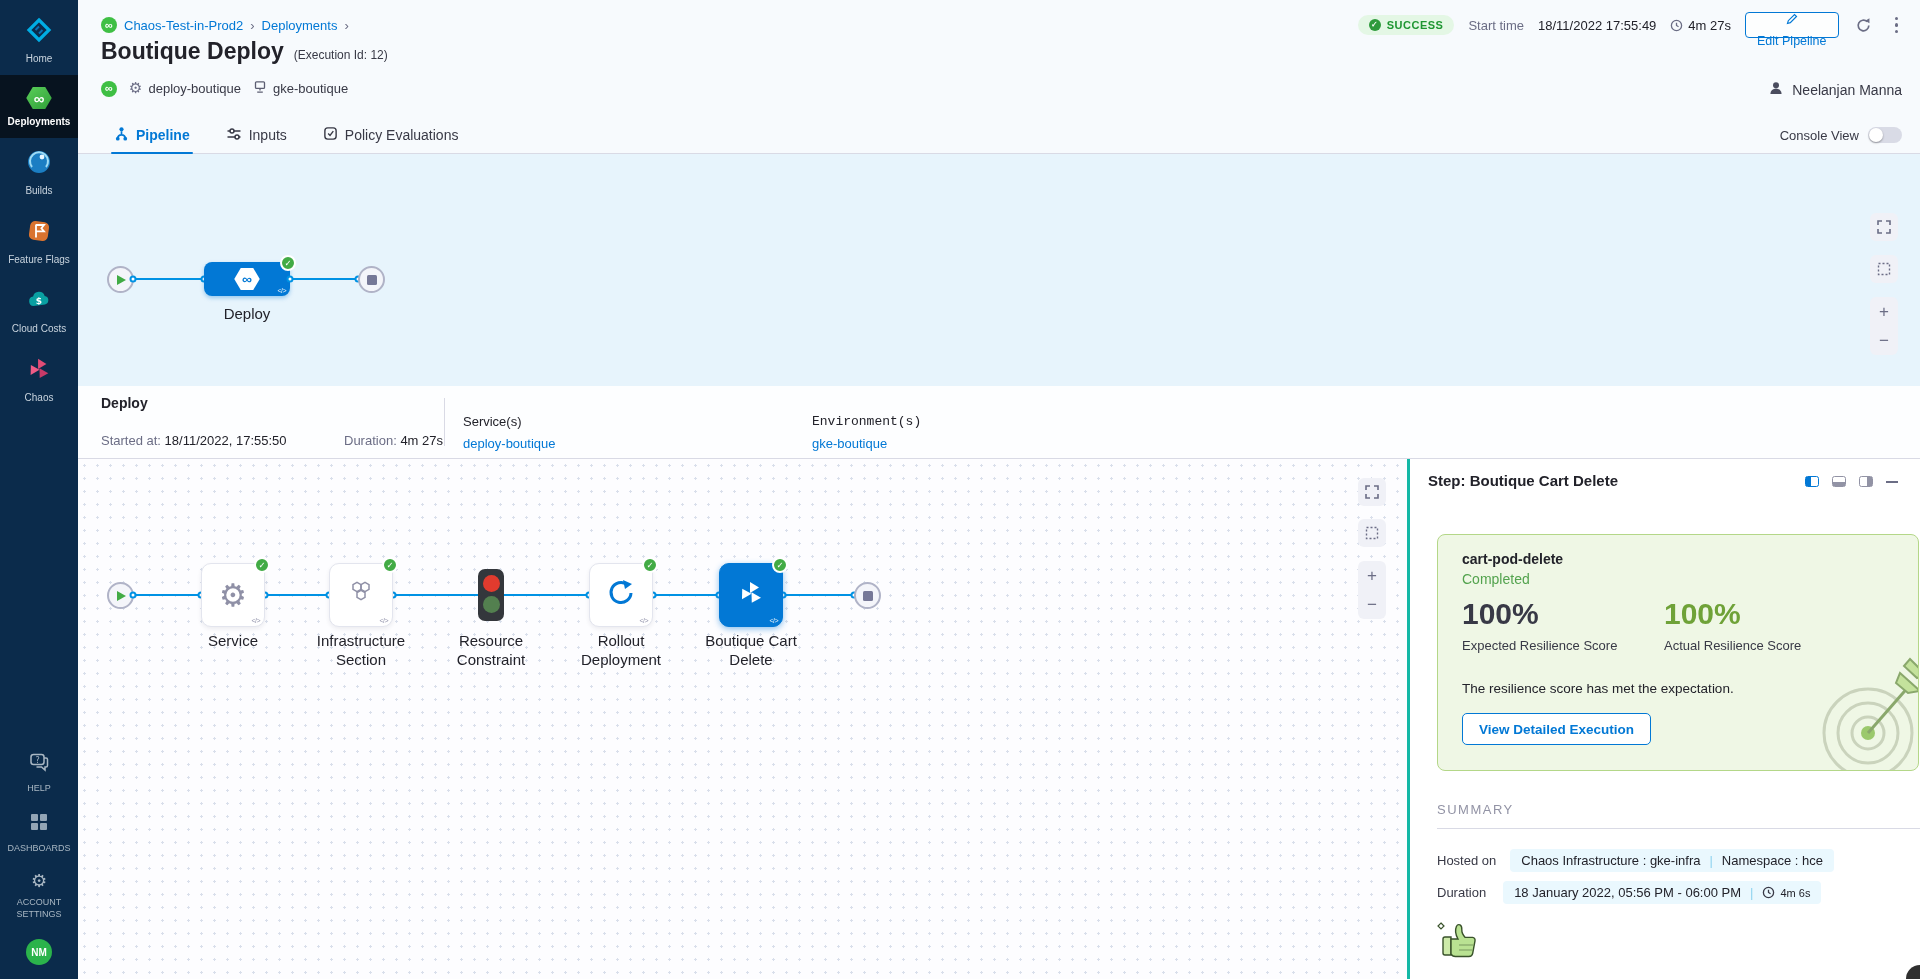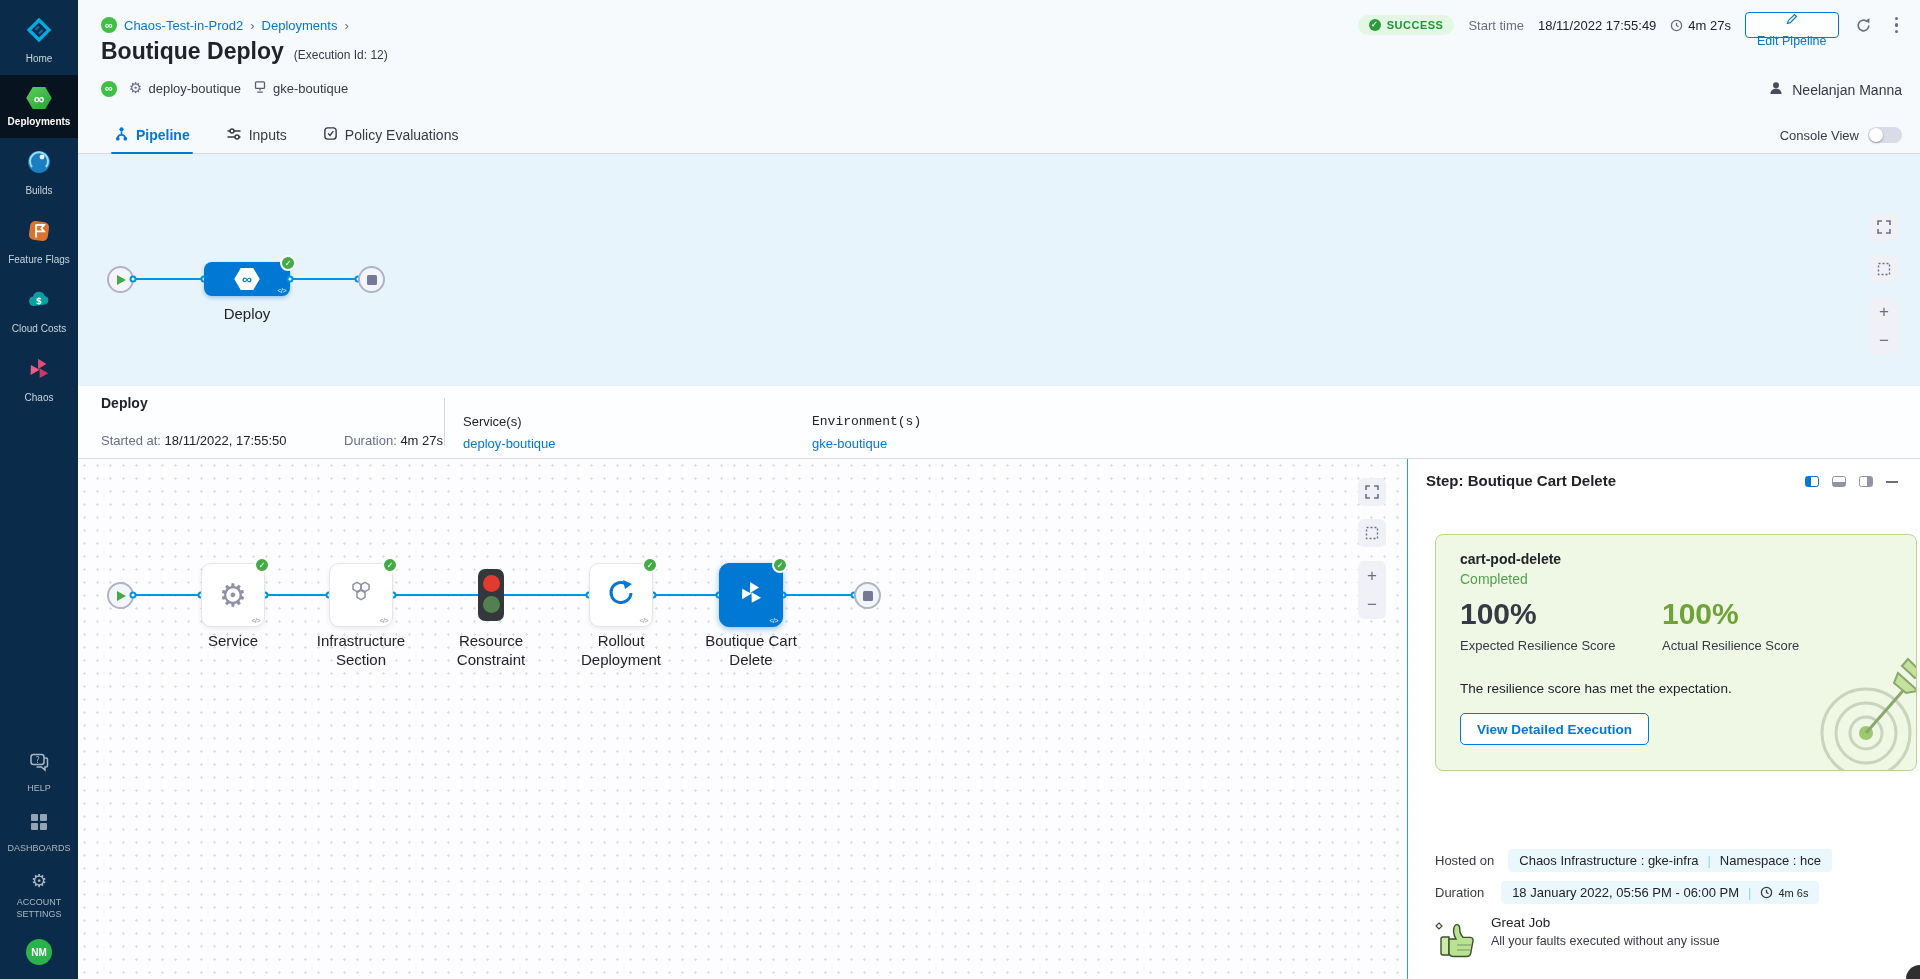--- a/index.html
+++ b/index.html
@@ -54,21 +54,21 @@
   .tab.active { color:#0278d5; font-weight:bold; }
   .tab.active::after { content:""; position:absolute; left:-3px; right:-3px; bottom:-1px; height:2.5px; background:#0278d5; border-radius:2px; }
   .console-box { position:absolute; right:18px; top:0; height:100%; display:flex; align-items:center; gap:9px; font-size:13px; color:#383946; }
   .toggle { width:34px; height:16px; border-radius:9px; background:#d9dbe6; position:relative; cursor:pointer; }
   .toggle .knob { position:absolute; left:1px; top:1px; width:14px; height:14px; border-radius:50%; background:#fff; box-shadow:0 1px 2px rgba(0,0,0,.35); }
 
   
   .upper-canvas { position:absolute; top:154px; left:0; right:0; height:232px; background:#e7f4fc; }
   .stage-bar { position:absolute; top:386px; left:0; right:0; height:73px; background:#fdfeff; border-bottom:1px solid #d9dae5; }
   .lower-canvas { position:absolute; top:459px; bottom:0; left:0; width:1329px; background-color:#fdfdff; background-image:radial-gradient(circle,#d9dfeb 1px,rgba(0,0,0,0) 1.15px); background-size:13px 13px; }
-  .right-panel { position:absolute; top:459px; bottom:0; left:1329px; right:0; background:#fff; border-left:1px solid #14b8a6;padding-left:44px; }
+  .right-panel { position:absolute; top:459px; bottom:0; left:1329px; right:0; background:#fff; border-left:3px solid #14b8a6;padding-left:44px; }
 
   .edge { position:absolute; height:2px; background:#0092e4; }
   .port { position:absolute; width:7px; height:7px; border-radius:50%; background:#fff; border:2px solid #0092e4; transform:translate(-50%,-50%); }
   .endpoint { position:absolute; width:27px; height:27px; border-radius:50%; background:#f4f5fa; border:2px solid #b0b3c7; display:flex; align-items:center; justify-content:center; cursor:pointer; }
   .play-tri { width:0; height:0; border-left:9px solid #42ab45; border-top:5.5px solid transparent; border-bottom:5.5px solid transparent; margin-left:2px; }
   .stop-sq { width:10px; height:10px; background:#767897; border-radius:1.5px; }
   .chk { position:absolute; width:16px; height:16px; border-radius:50%; background:#42ab45; border:2px solid #fff; color:#fff; font-size:8.5px; display:flex; align-items:center; justify-content:center; line-height:1; z-index:3; }
   .code-glyph { position:absolute; right:4px; bottom:2px; font-size:7px; letter-spacing:-.5px; color:#9293ab; }
   .code-glyph.white { color:rgba(255,255,255,.9); }
 
@@ -486,20 +486,21 @@
                 <circle cx="70" cy="80" r="16"></circle>
             </g>
             <circle cx="70" cy="80" r="7" fill="#9bc96c"></circle>
             <line x1="70" y1="80" x2="112" y2="32" stroke="#8aa86c" stroke-width="3"></line>
             <polygon points="102,20 122,38 110,40 98,30" fill="#c4e29c" stroke="#8aa86c" stroke-width="2"></polygon>
             <polygon points="112,6 128,22 119,25 106,13" fill="#c4e29c" stroke="#8aa86c" stroke-width="2"></polygon>
           </svg>
         </span>
       </div>
 
+      <div class="sum-head">SUMMARY</div>
 
       <div class="sum-row" style="top:390px;">
         <span>Hosted on</span>
         <span class="chip">
           <span>Chaos Infrastructure : gke-infra</span>
           <span class="sep">|</span>
           <span>Namespace : hce</span>
         </span>
       </div>
 
@@ -523,23 +524,19 @@
       <div class="sum-row" style="top:456px; align-items:flex-start;">
         <span>
           <svg width="42" height="44" viewBox="0 0 42 44">
             <path d="M4 8 l3 3 -3 3 -3-3 z" fill="#fff" stroke="#39522b" stroke-width="1.2"></path>
             <path d="M34 24 l2.4 2.4 -2.4 2.4 -2.4-2.4 z" fill="#fff" stroke="#39522b" stroke-width="1.2"></path>
             <path d="M8 22 h6 v18 h-6 q-2 0-2-2 v-14 q0-2 2-2 z" fill="#cdeaa9" stroke="#39522b" stroke-width="1.4"></path>
             <path d="M14 24 l7 0 q-4-7-1.6-12.5 q1.2-2.6 3.6-1.6 q2 1 1.8 4.6 q-.2 4.2 3.4 7.9 l7.3 0 q3 .5 2.5 3.5 l-2.3 12.5 q-.6 3.1-3.8 3.1 l-13.5 0 q-3.2 0-4.4-2.6 z" fill="#b9e292" stroke="#39522b" stroke-width="1.4"></path>
             <path d="M22 30 h14 M22 35 h13" stroke="#39522b" stroke-width="1" fill="none" opacity=".5"></path>
           </svg>
         </span>
-        <span>
-          <div class="gj-title">Great Job</div>
-          <div class="gj-sub">All your faults executed without any issue</div>
-        </span>
       </div>
     </aside>
 
   </div>
 
   <div class="corner-curl"></div>
 </div>
 
 </body></html>

